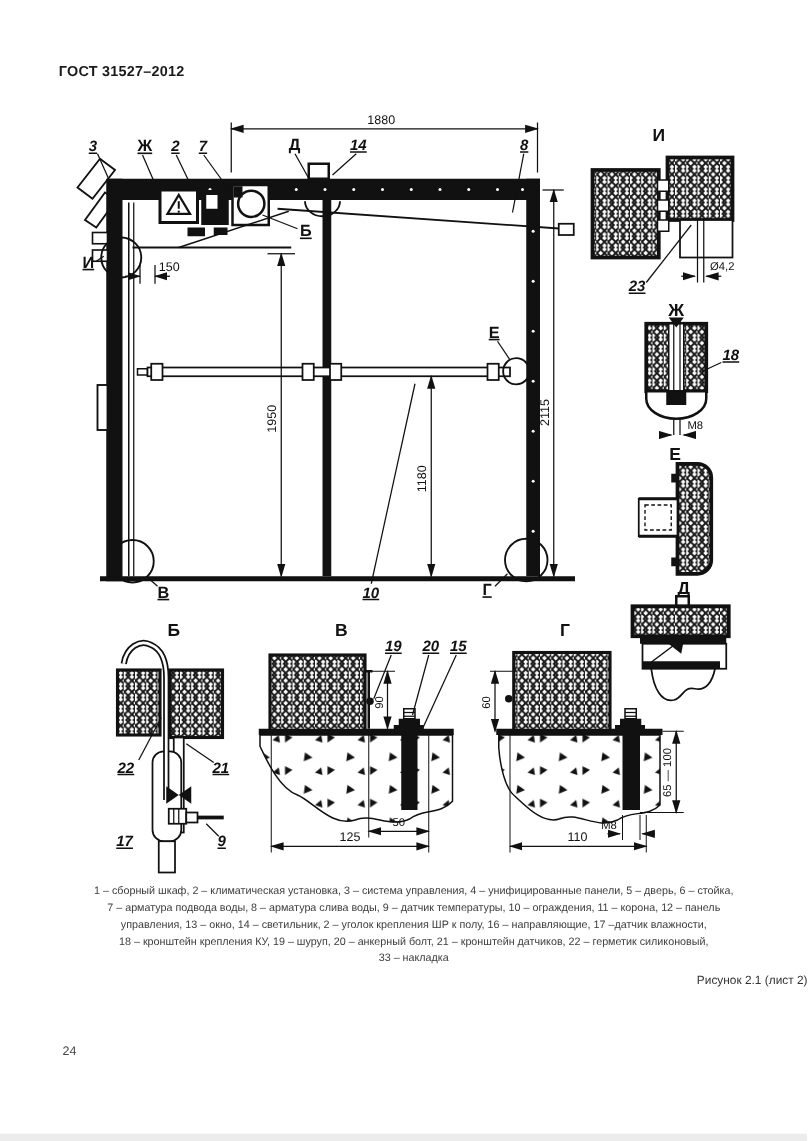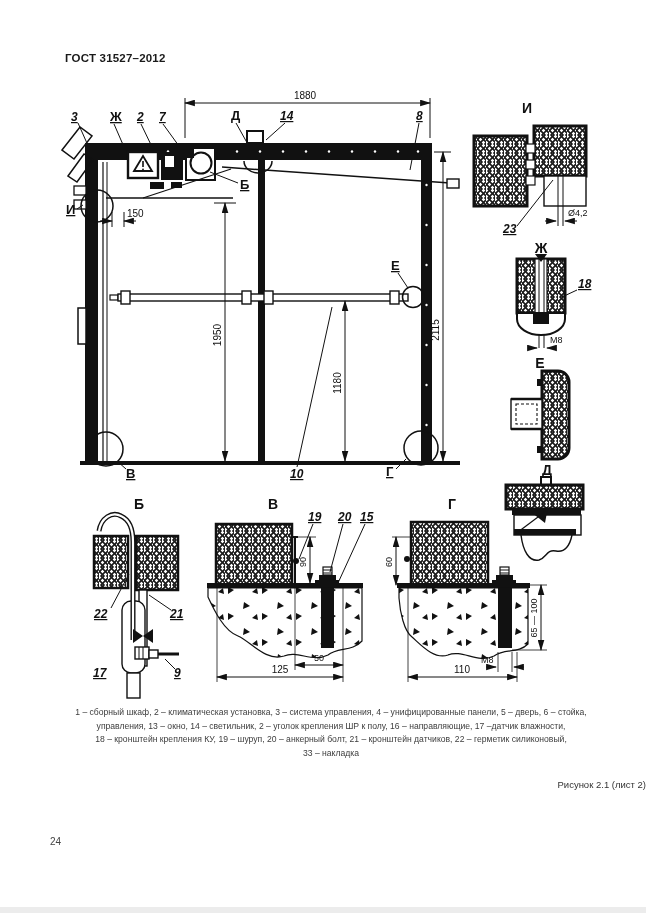--- a/index.html
+++ b/index.html
@@ -1,18 +1,18 @@
 <!DOCTYPE html>
 <html><head>
 <meta charset="utf-8">
 <style>
   html,body{margin:0;padding:0;background:#fff;}
   .page{position:relative;width:646px;height:913px;background:#fff;overflow:hidden;
         font-family:"Liberation Sans",sans-serif;color:#1a1a1a;}
-  .hdr{position:absolute;left:47px;top:52px;font-weight:bold;font-size:11.5px;letter-spacing:.2px;margin-left:18px;}
+  .hdr{position:absolute;left:47px;top:52px;font-weight:bold;font-size:11.5px;letter-spacing:.2px;}
   .legend{position:absolute;left:0;top:706px;width:630px;text-align:center;
           font-size:8.6px;line-height:13.5px;color:#3d3d3d;padding-left:16px;}
   .figcap{position:absolute;left:0;top:779px;width:646px;text-align:right;font-size:9.5px;color:#333;}
   .pagenum{position:absolute;left:50px;top:836px;font-size:10px;color:#444;}
   .pedge{position:absolute;left:0;bottom:0;width:646px;height:6px;background:#ececec;}
   svg{position:absolute;left:0;top:0;}
   svg text{fill:#111;}
   .dm{font-size:10px;}
   .dms{font-size:9px;}
   .cal{font-size:12px;font-weight:bold;font-style:italic;text-decoration:underline;}
@@ -327,20 +327,21 @@
       <line class="ln" x1="524" y1="667" x2="514" y2="667" marker-end="url(#arr)"></line>
       <line class="ln" x1="408" y1="588" x2="408" y2="682" stroke-width="0.8"></line>
       <line class="ln" x1="517" y1="652" x2="517" y2="682" stroke-width="0.8"></line>
       <line class="ln" x1="408" y1="677" x2="517" y2="677" marker-start="url(#arr)" marker-end="url(#arr)"></line>
       <text class="dm" x="462" y="673" text-anchor="middle">110</text>
     </g>
   </svg>
 
   <div class="legend">
     <div>1 – сборный шкаф, 2 – климатическая установка, 3 – система управления, 4 – унифицированные панели, 5 – дверь, 6 – стойка,</div>
+    <div>7 – арматура подвода воды, 8 – арматура слива воды, 9 – датчик температуры, 10 – ограждения, 11 – корона, 12 – панель</div>
     <div>управления, 13 – окно, 14 – светильник, 2 – уголок крепления ШР к полу, 16 – направляющие, 17 –датчик влажности,</div>
     <div>18 – кронштейн крепления КУ, 19 – шуруп, 20 – анкерный болт, 21 – кронштейн датчиков, 22 – герметик силиконовый,</div>
     <div>33 – накладка</div>
   </div>
 
   <div class="figcap">Рисунок 2.1 (лист 2)</div>
   <div class="pagenum">24</div>
   <div class="pedge"></div>
 </div>
 

